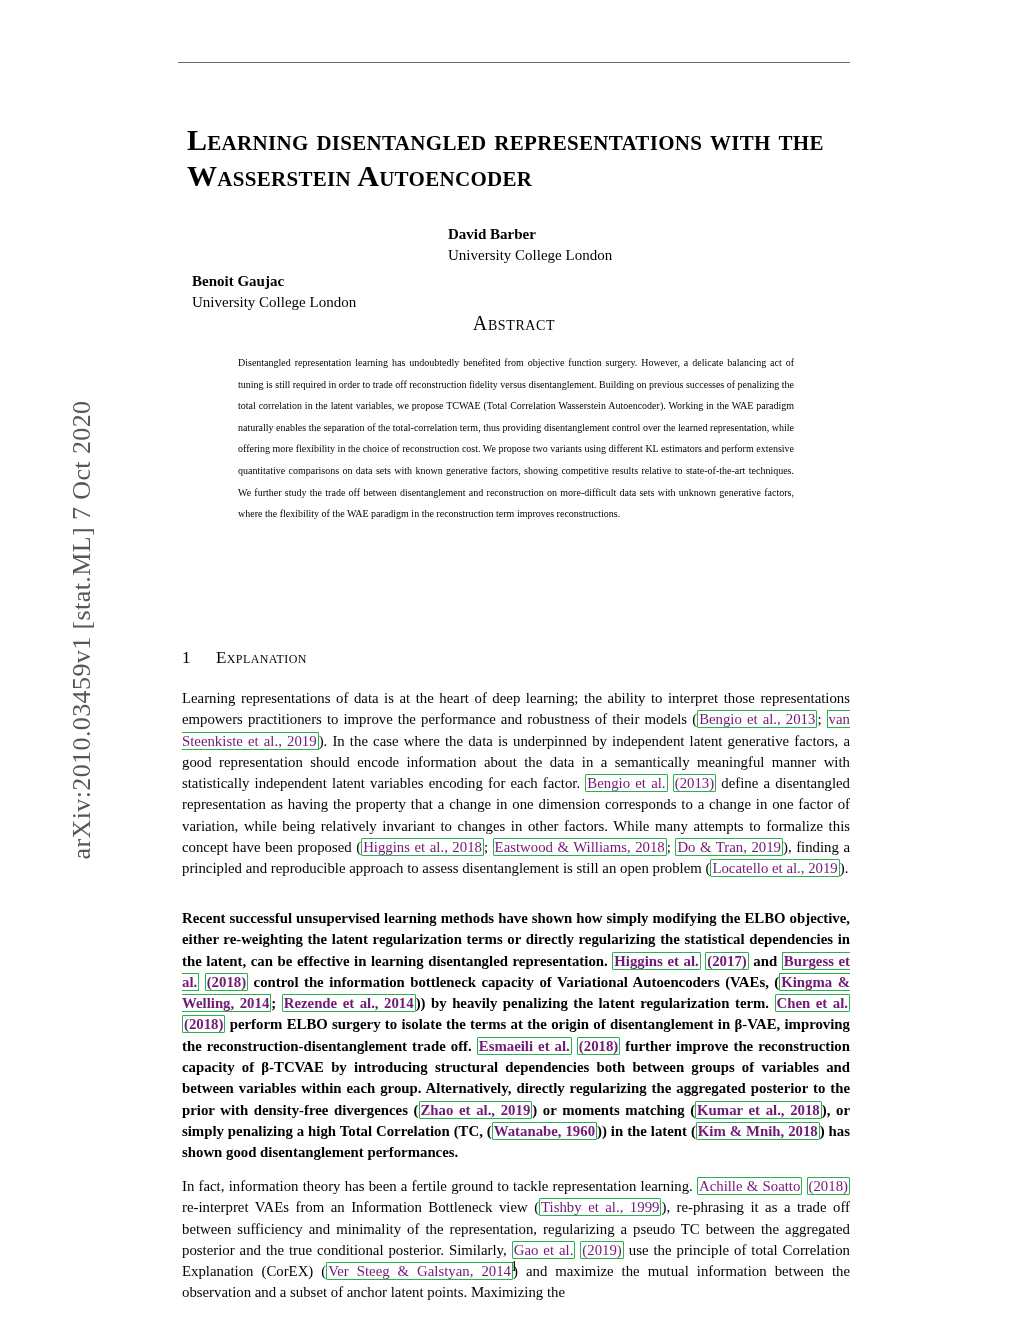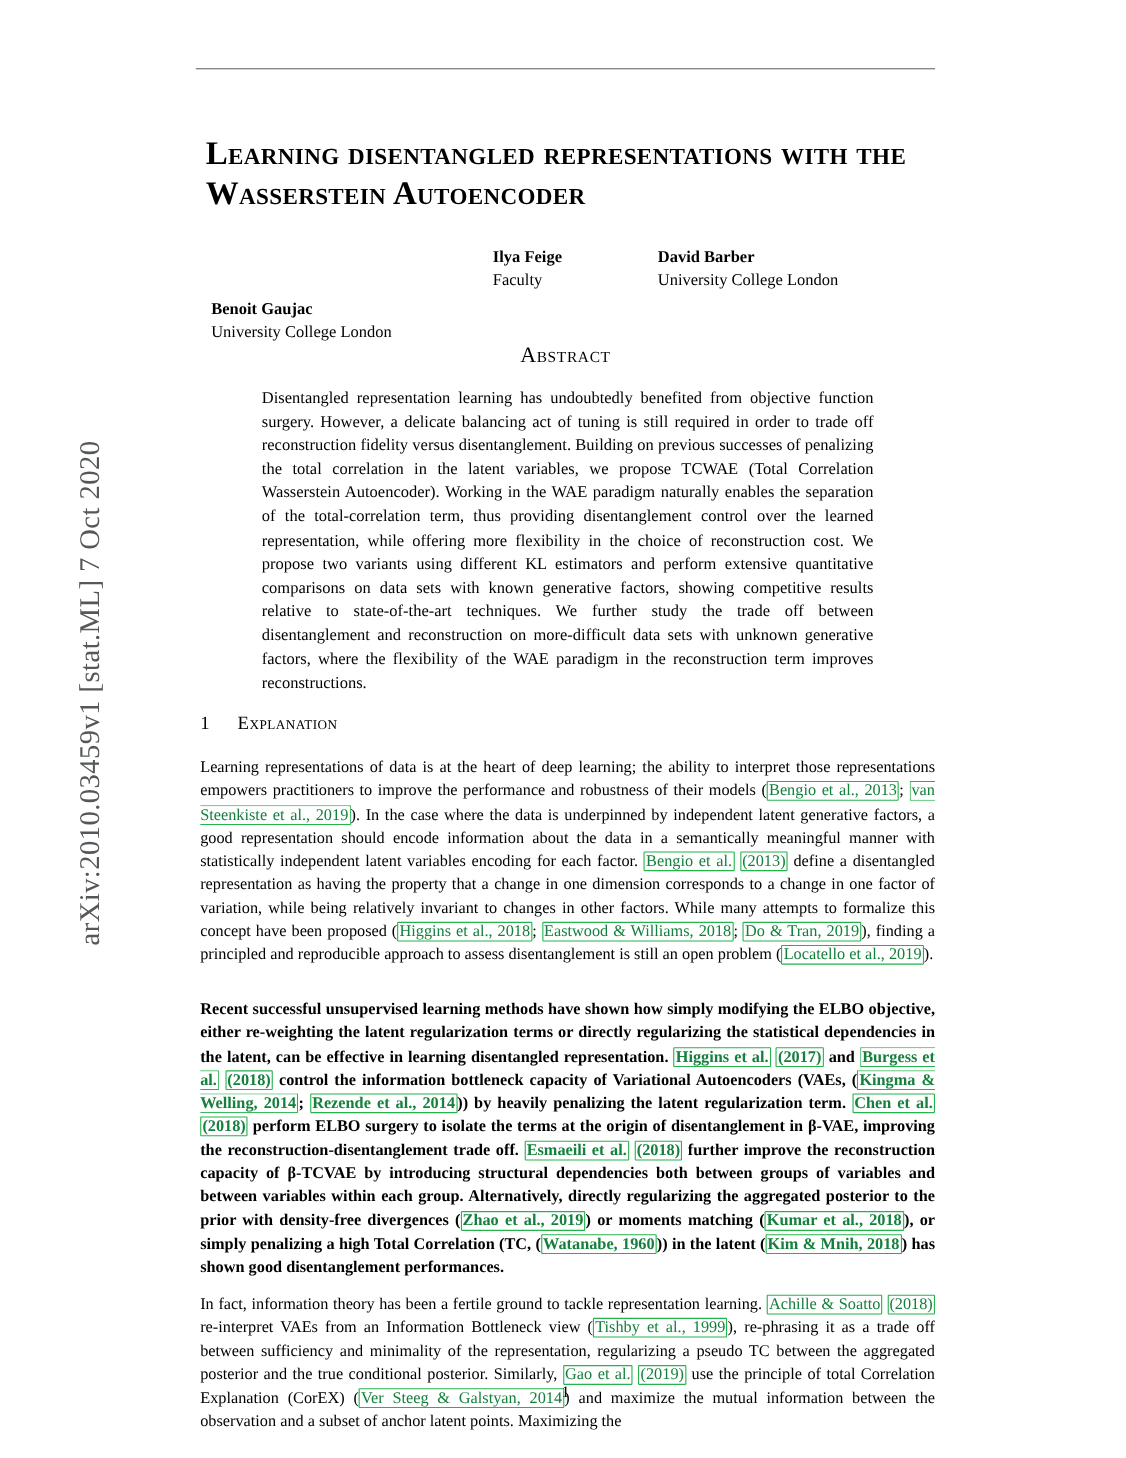--- a/index.html
+++ b/index.html
@@ -84,21 +84,21 @@
     font-size: 20px;
     font-variant: small-caps;
     letter-spacing: 0.6px;
   }
 
   .abstract-body {
     position: absolute;
     top: 352px;
     left: 60px;
     width: 556px;
-    font-size: 15px;
+    font-size: 10px;
     line-height: 21.6px;
     text-align: justify;
   }
 
   .section-head {
     position: absolute;
     top: 648px;
     left: 4px;
     width: 668px;
     font-size: 17px;
@@ -116,21 +116,21 @@
     text-align: justify;
   }
   .p1 { top: 688px; }
   .p2 { top: 908px; font-weight: bold; }
   .p3 { top: 1176px; }
 
   .body-text p { margin: 0 0 8px 0; }
 
   
   .cite {
-    color: #15803d;
+    color: #701a75;
     border: 1px solid #25b34b;
     padding: 0 1px;
     border-radius: 1px;
     text-decoration: none;
   }
 
   .page-number {
     position: absolute;
     top: 1258px;
     left: 0;
@@ -147,24 +147,20 @@
 <div class="page">
 
   <div class="rule-top"></div>
 
   <div class="title">Learning disentangled representations with the Wasserstein Autoencoder</div>
 
   <div class="authors">
     <div class="author-col col-1">
       <div class="name">Benoit Gaujac</div>
       <div class="aff">University College London</div>
-    </div>
-    <div class="author-col col-2">
-      <div class="name">Ilya Feige</div>
-      <div class="aff">Faculty</div>
     </div>
     <div class="author-col col-3">
       <div class="name">David Barber</div>
       <div class="aff">University College London</div>
     </div>
   </div>
 
   <div class="abstract-head">Abstract</div>
   <div class="abstract-body">Disentangled representation learning has undoubtedly benefited from objective function surgery. However, a delicate balancing act of tuning is still required in order to trade off reconstruction fidelity versus disentanglement. Building on previous successes of penalizing the total correlation in the latent variables, we propose TCWAE (Total Correlation Wasserstein Autoencoder). Working in the WAE paradigm naturally enables the separation of the total-correlation term, thus providing disentanglement control over the learned representation, while offering more flexibility in the choice of reconstruction cost. We propose two variants using different KL estimators and perform extensive quantitative comparisons on data sets with known generative factors, showing competitive results relative to state-of-the-art techniques. We further study the trade off between disentanglement and reconstruction on more-difficult data sets with unknown generative factors, where the flexibility of the WAE paradigm in the reconstruction term improves reconstructions.</div>
 

